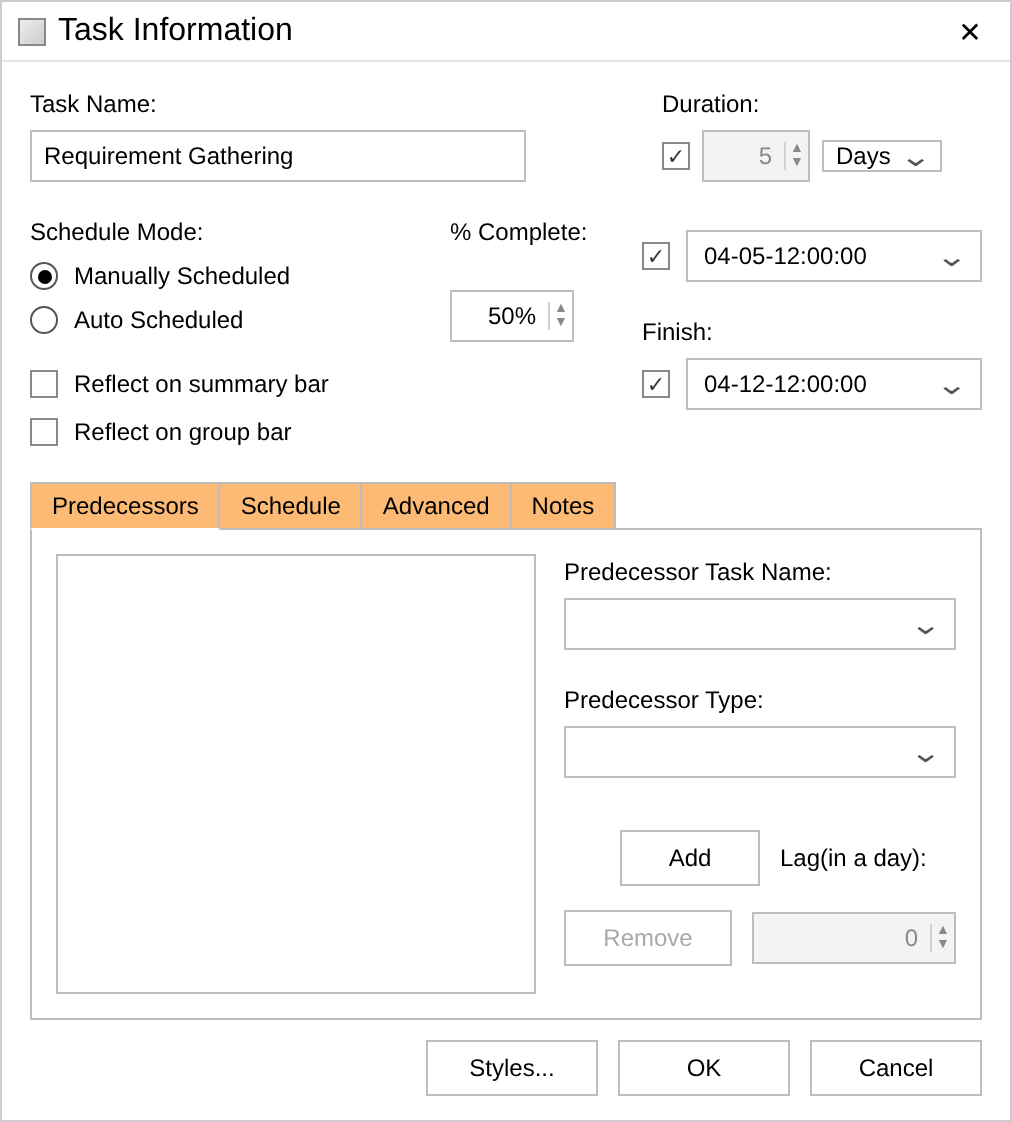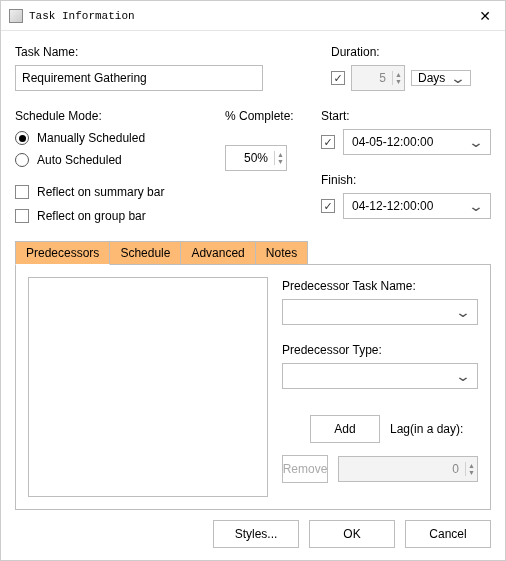--- a/index.html
+++ b/index.html
@@ -1,20 +1,20 @@
 <!DOCTYPE html>
 <html><head>
 <meta charset="utf-8">
 <style>
   * { box-sizing: border-box; font-family: "Segoe UI", Arial, sans-serif; }
   body { margin: 0; padding: 0; background: #fff; font-size: 12px; color: #000; }
   .window { width: 506px; height: 561px; border: 1px solid #ccc; background: #fff; position: relative; }
   .titlebar { height: 30px; display: flex; align-items: center; padding: 0 8px; border-bottom: 1px solid #e5e5e5; }
   .titlebar .app-icon { width: 14px; height: 14px; border: 1px solid #888; background: linear-gradient(135deg,#eee,#ccc); margin-right: 6px; }
-  .titlebar .title { flex: 1; font-size: 11px; font-family: Liberation Mono, monospace; }
+  .titlebar .title { flex: 1; font-size: 16px; }
   .titlebar .close { width: 40px; height: 30px; display:flex; align-items:center; justify-content:center; font-size:14px; cursor:pointer; margin-right:-8px; }
   .content { padding: 14px 14px 10px 14px; }
   .top { display:flex; gap: 19px; }
   .col { flex:1; }
   .col-right { flex:0 0 160px; }
   .lbl { font-size:12px; margin-bottom:6px; display:block; }
   .textinput { width: 248px; height: 26px; border:1px solid #bdbdbd; padding: 0 6px; font-size:12px; }
   .duration-row { display:flex; align-items:center; gap:6px; }
   .chk { width:14px; height:14px; border:1px solid #888; display:inline-flex; align-items:center; justify-content:center; font-size:11px; color:#333; background:#fff; }
   .chk.checked::after { content:"✓"; }
@@ -115,21 +115,20 @@
         <div class="spinbox enabled" style="width:62px; margin-top:22px">
           <span class="val">50%</span>
           <div class="arrows">
             <span>▲</span>
             <span>▼</span>
           </div>
         </div>
       </div>
 
       <div class="col-right right-block">
-        <span class="lbl">Start:</span>
         <div class="right-row">
           <span class="chk checked"></span>
           <div class="date-select">
             <span>04-05-12:00:00</span>
             <span class="caret-big">⌄</span>
           </div>
         </div>
         <span class="lbl" style="margin-top:18px; display:block">Finish:</span>
         <div class="right-row">
           <span class="chk checked"></span>
@@ -157,21 +156,21 @@
           </div>
           <span class="lbl" style="margin-top:18px; display:block">Predecessor Type:</span>
           <div class="combo">
             <span class="caret-big">⌄</span>
           </div>
           <div class="btn-row" style="margin-top:26px">
             <span class="btn" style="width:70px">Add</span>
             <span class="lbl" style="margin:0">Lag(in a day):</span>
           </div>
           <div class="lag-row">
-            <span class="btn disabled" style="width:46px">Remove</span>
+            <span class="btn disabled" style="width:84px">Remove</span>
             <div class="spinbox lag-spin">
               <span class="val">0</span>
               <div class="arrows">
                 <span>▲</span>
                 <span>▼</span>
               </div>
             </div>
           </div>
         </div>
       </div>

